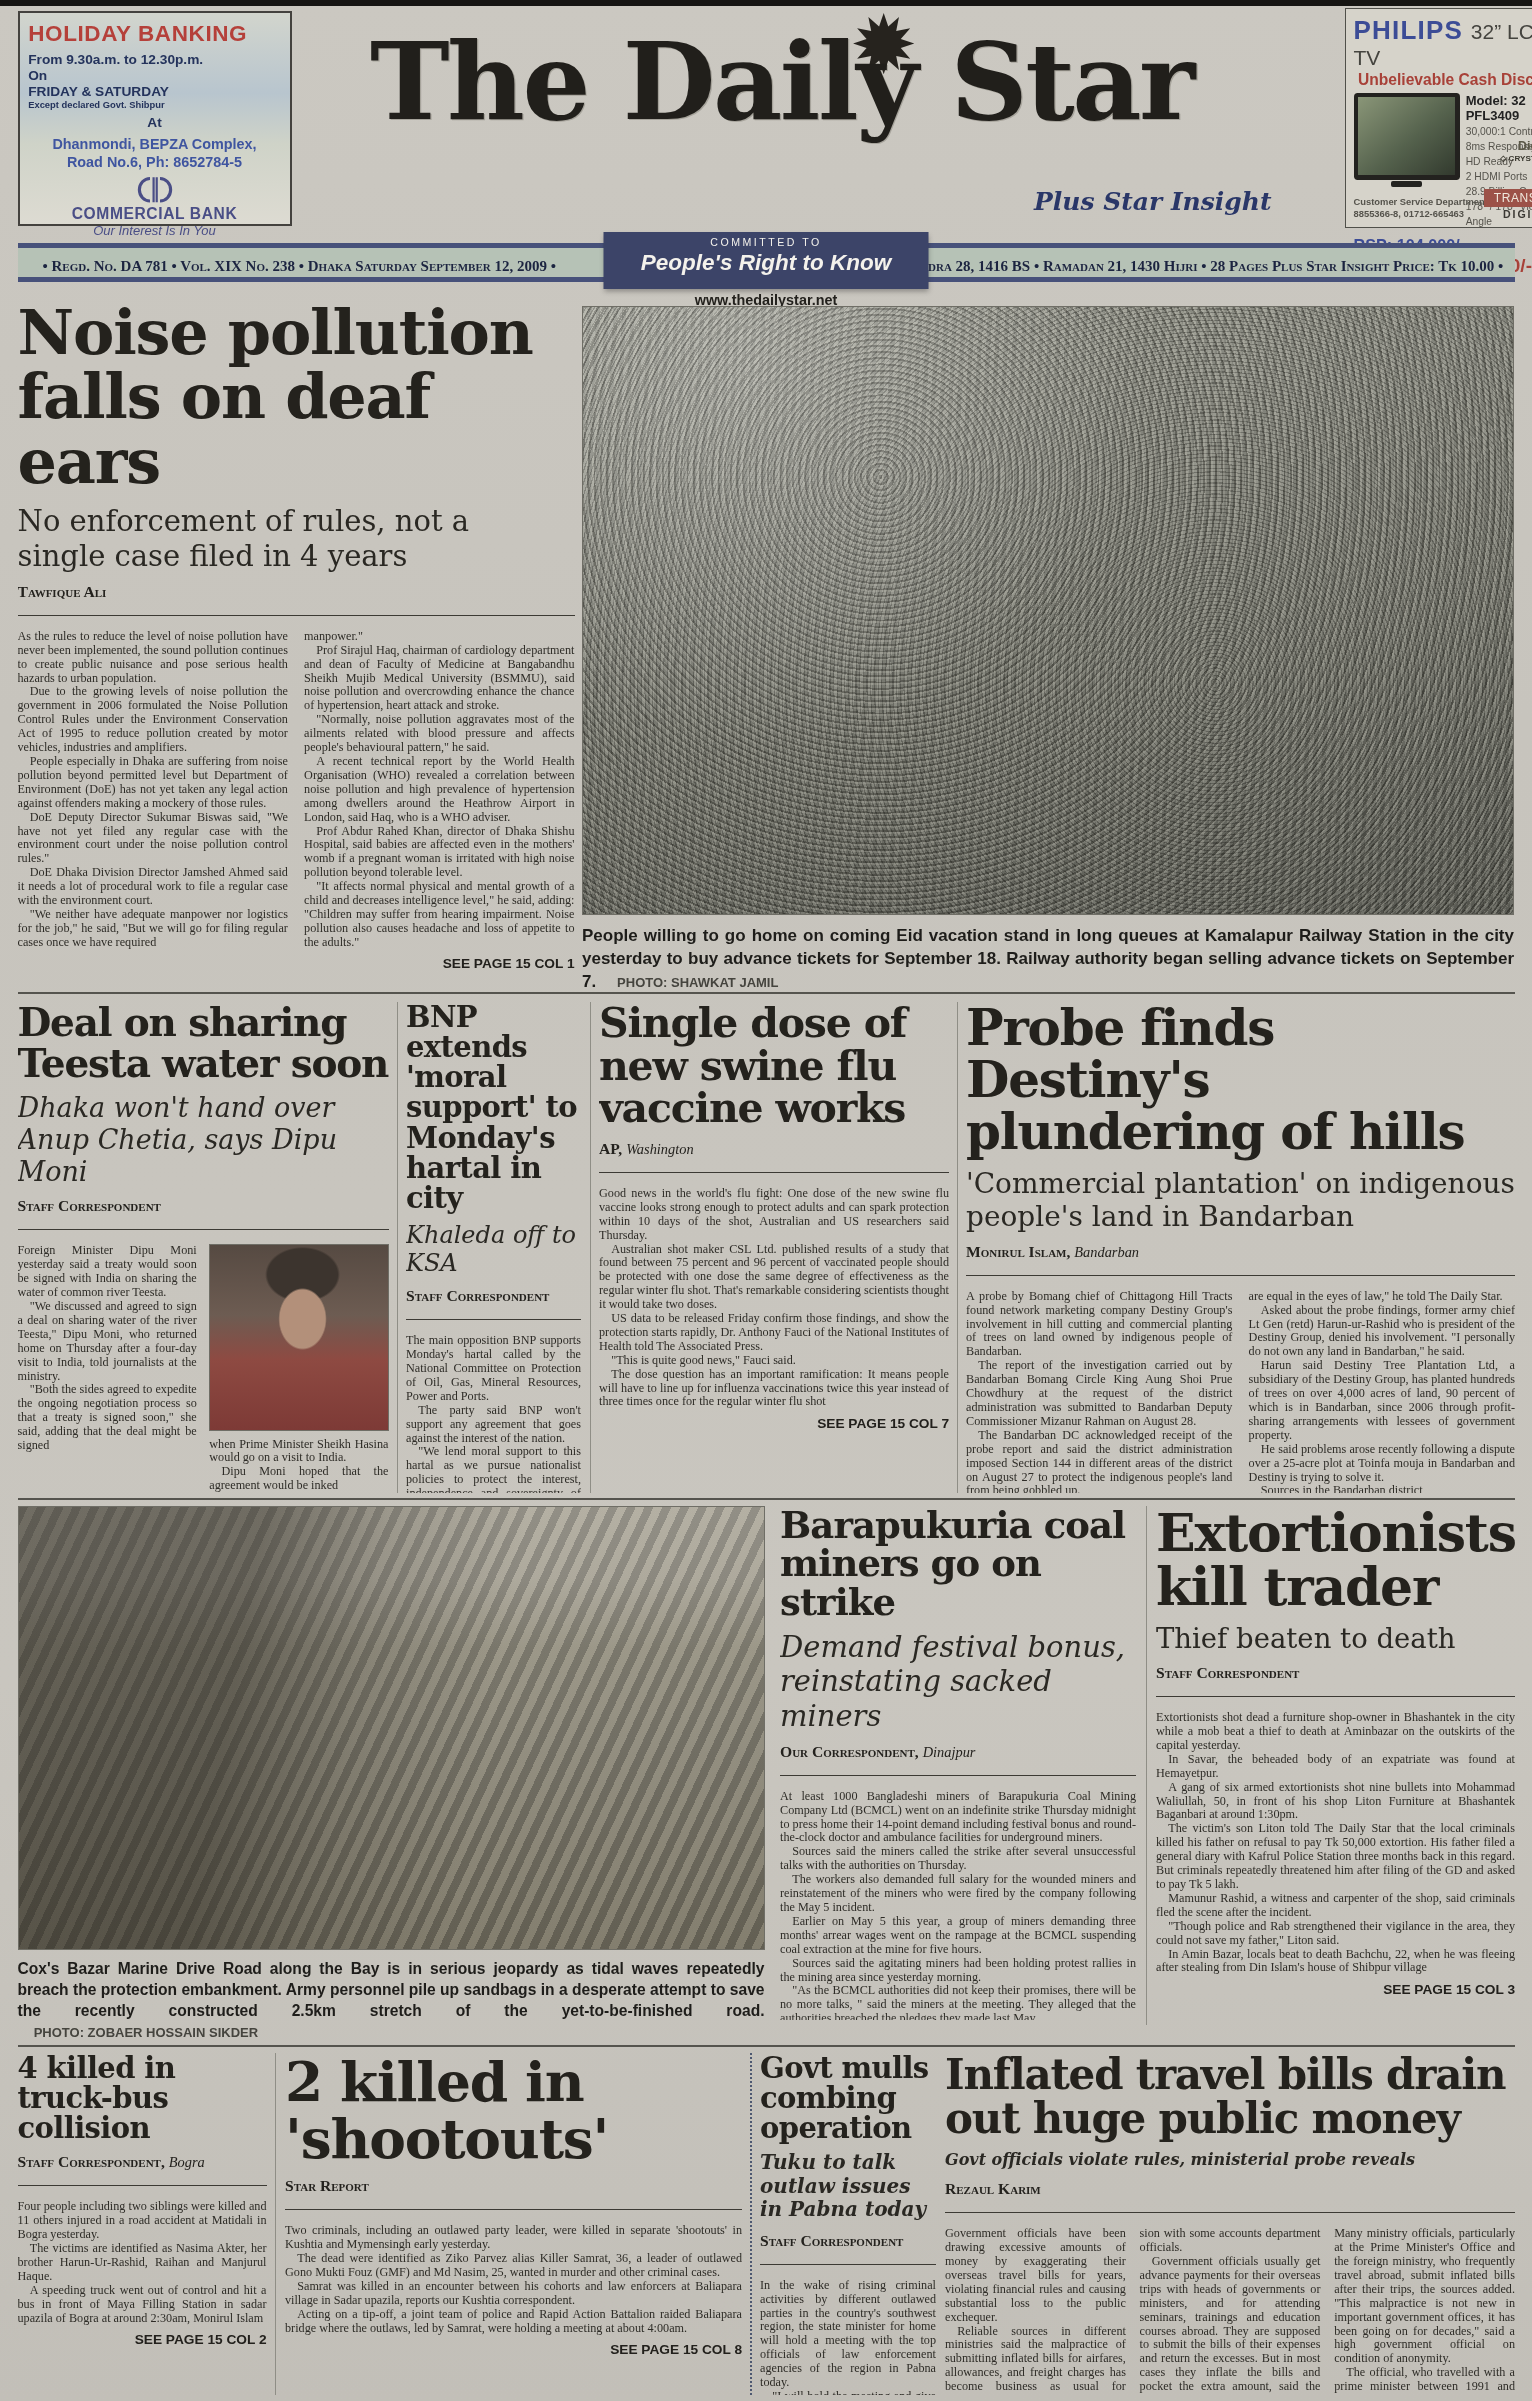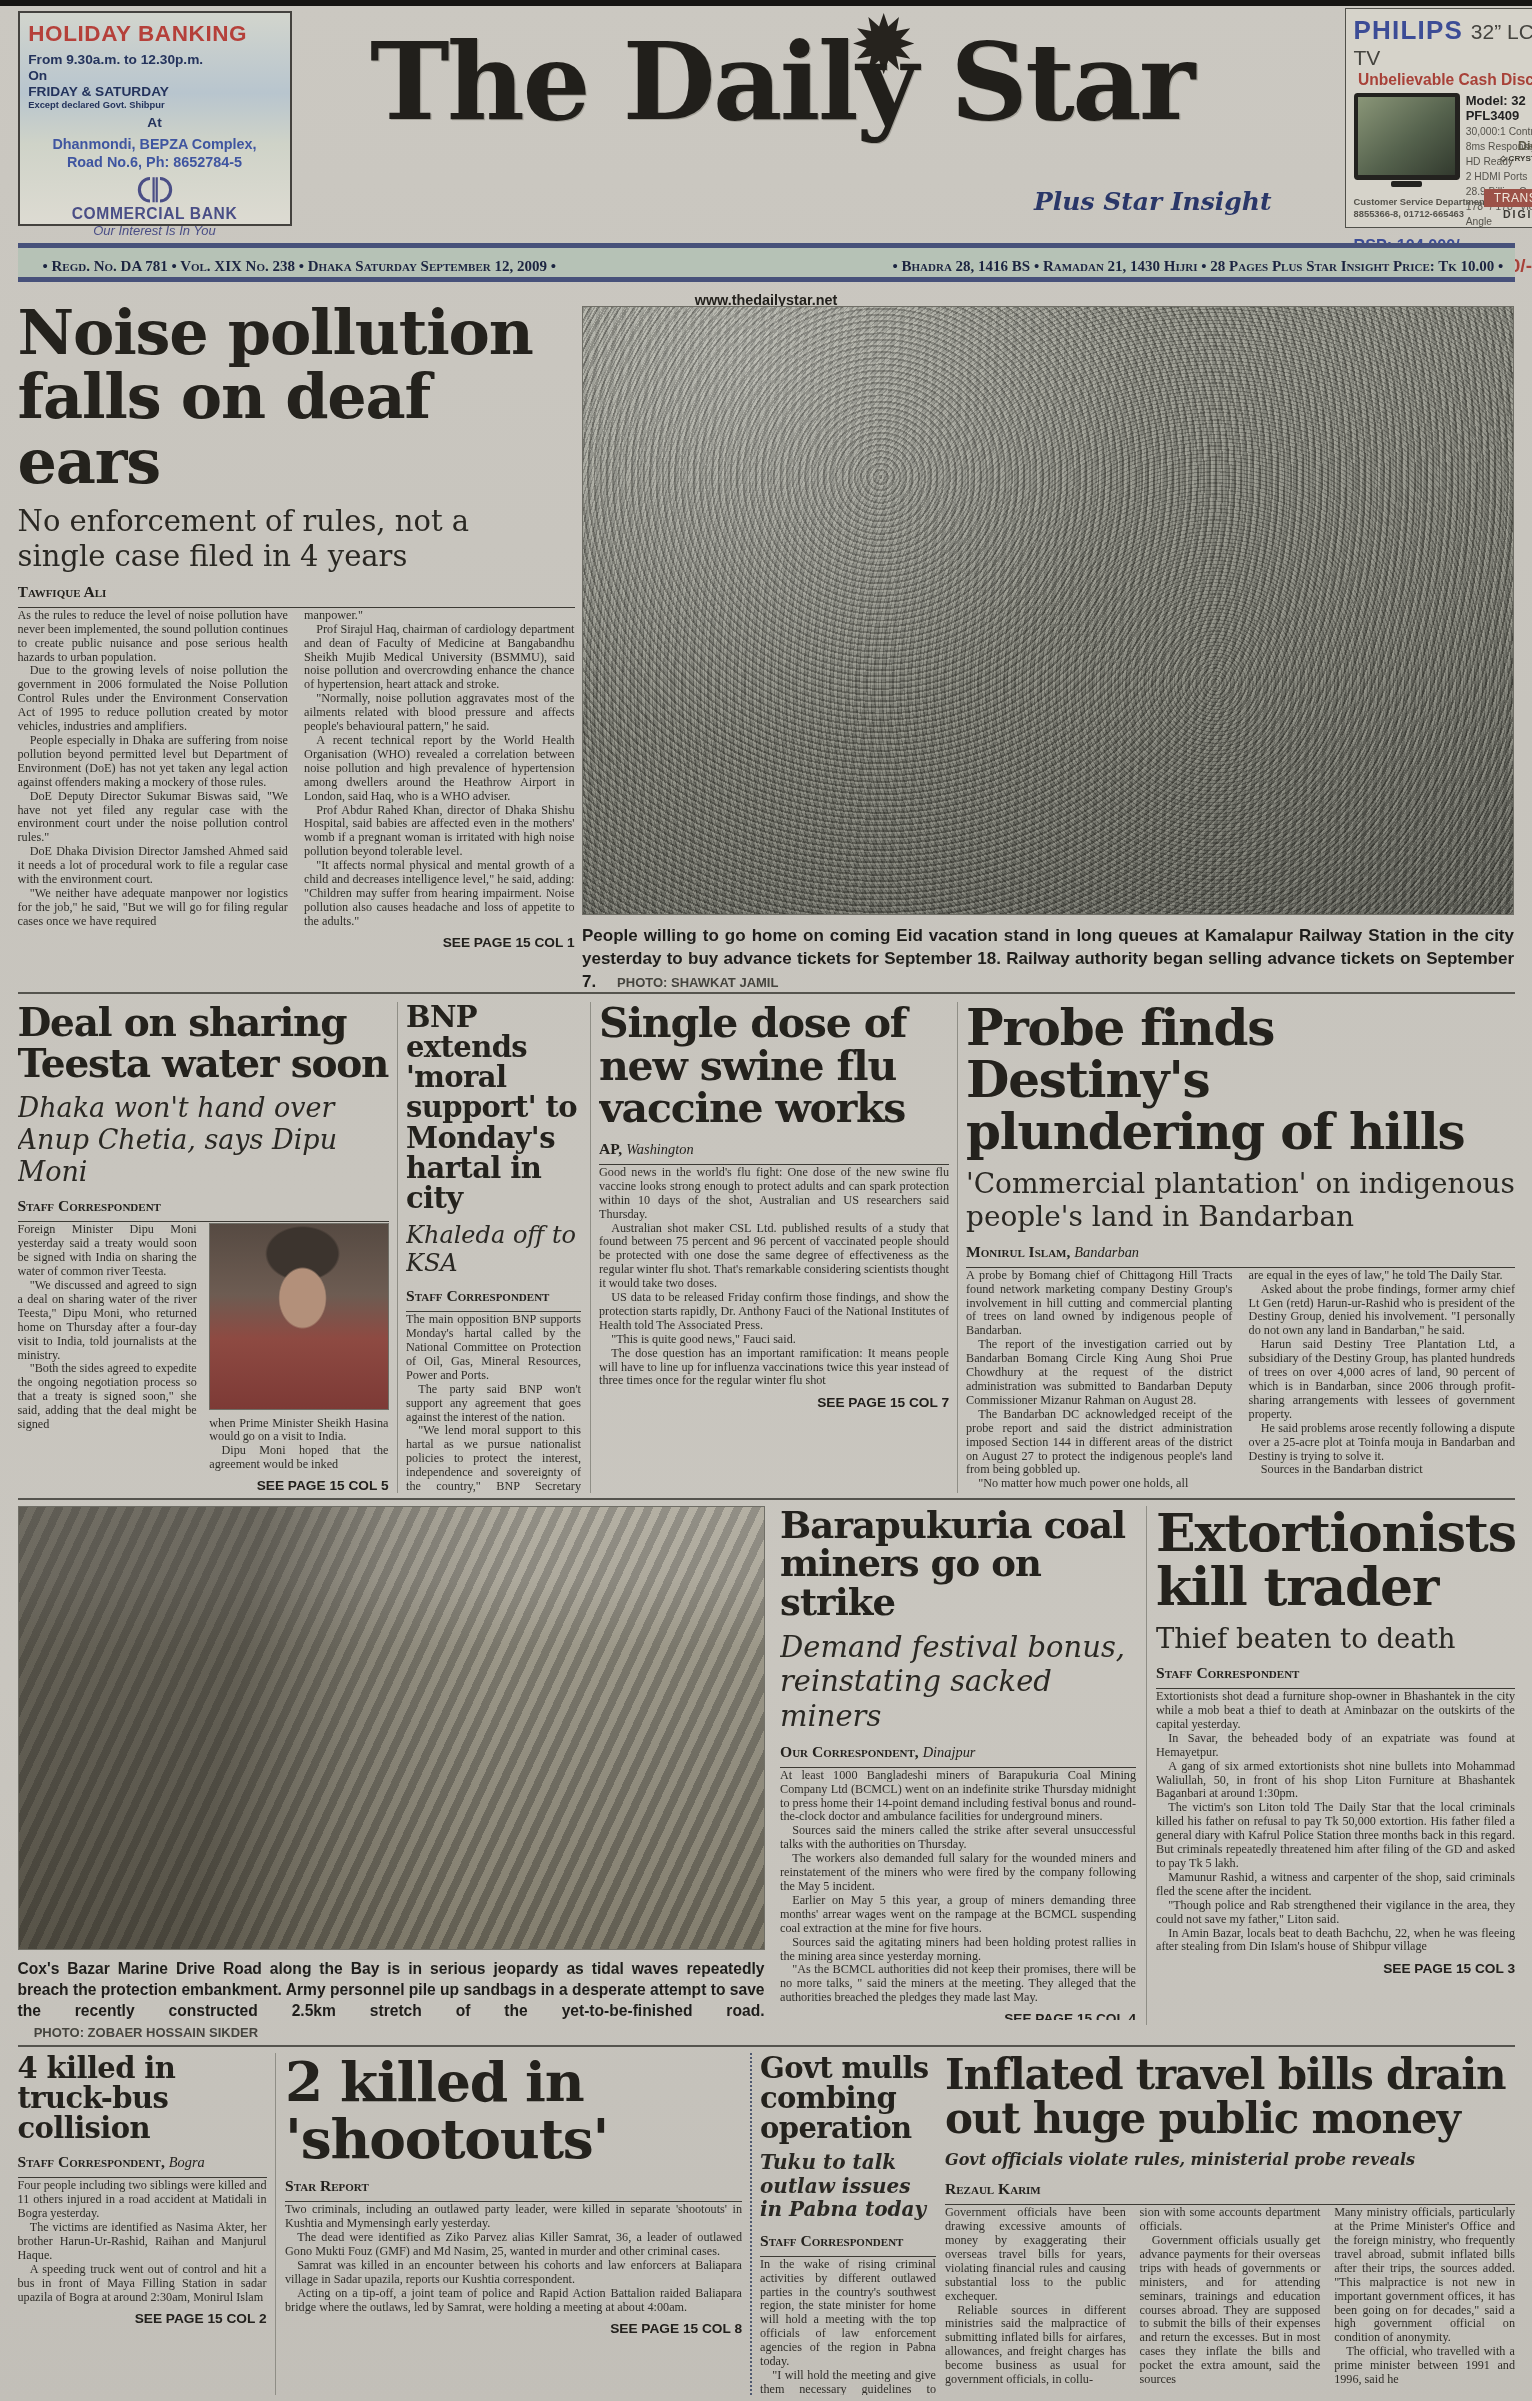--- a/index.html
+++ b/index.html
@@ -59,21 +59,21 @@
   .badge .c1{font-family:"Liberation Sans",sans-serif;font-size:10.6px;letter-spacing:2.5px;padding-top:3.7px;}
   .badge .c2{font-family:"Liberation Sans",sans-serif;font-weight:bold;font-style:italic;font-size:22.5px;margin-top:2.5px;}
   .website{position:absolute;left:50%;transform:translateX(-50%);top:60px;font-family:"Liberation Sans",sans-serif;
     font-weight:bold;font-size:14.4px;color:#23211d;}
 
   
   .art{position:absolute;box-sizing:border-box;overflow:hidden;}
   .hl{font-family:"DejaVu Serif",serif;font-weight:bold;color:#24221d;letter-spacing:-1.2px;line-height:1.04;}
   .sub{font-family:"DejaVu Serif",serif;color:#2a2823;line-height:1.18;}
   .byline{font-family:"Liberation Serif",serif;font-size:15.6px;color:#24221e;border-bottom:1.9px solid #3c3a34;
-    padding-bottom:6px;margin-top:10px;margin-bottom:1px;}
+    padding-bottom:14px;margin-top:10px;margin-bottom:14px;}
   .by-name{font-variant:small-caps;font-weight:bold;}
   .by-loc{font-style:italic;font-size:14.4px;}
   .body-text{font-size:12.2px;line-height:1.14;text-align:justify;white-space:pre-line;color:#2e2c27;}
   .cols{display:flex;gap:16.2px;}
   .cols > div{flex:1;min-width:0;}
   .see-more{font-family:"Liberation Sans",sans-serif;font-weight:bold;font-size:13.7px;text-align:right;
     color:#22201c;margin-top:6.2px;}
   .rule-h{position:absolute;left:17.5px;width:1497px;height:1.9px;background:#55544e;}
   .rule-v{position:absolute;width:1.2px;background:#8f8e86;}
   .rule-v.dotted{width:0;background:none;border-left:2.5px dotted #4d5871;}
@@ -181,20 +181,24 @@
     <div class="transcom">
       <div class="tt">TRANSCOM</div>
       <div class="tb">DIGITAL</div>
     </div>
   </div>
 
   <div class="ribbon-wrap">
     <div class="ribbon-bar"></div>
     <div class="dateline dl-left">•   Regd. No. DA 781   •   Vol. XIX No. 238   •   Dhaka Saturday September 12, 2009   •</div>
     <div class="dateline dl-right">•   Bhadra 28, 1416 BS   •   Ramadan 21, 1430 Hijri   •   28 Pages Plus Star Insight Price: Tk 10.00   •</div>
+    <div class="badge">
+      <div class="c1">COMMITTED TO</div>
+      <div class="c2">People's Right to Know</div>
+    </div>
     <div class="website">www.thedailystar.net</div>
   </div>
 
   <div class="art" style="left:17.5px;top:301px;width:557px;height:685px;">
     <div class="hl hl-noise">Noise pollution falls on deaf ears</div>
     <div class="sub sub-noise">No enforcement of rules, not a single case filed in 4 years</div>
     <div class="byline"><span class="by-name">Tawfique Ali</span></div>
     <div class="cols">
       <div class="body-text">As the rules to reduce the level of noise pollution have never been implemented, the sound pollution continues to create public nuisance and pose serious health hazards to urban population.
  Due to the growing levels of noise pollution the government in 2006 formulated the Noise Pollution Control Rules under the Environment Conservation Act of 1995 to reduce pollution created by motor vehicles, industries and amplifiers.

